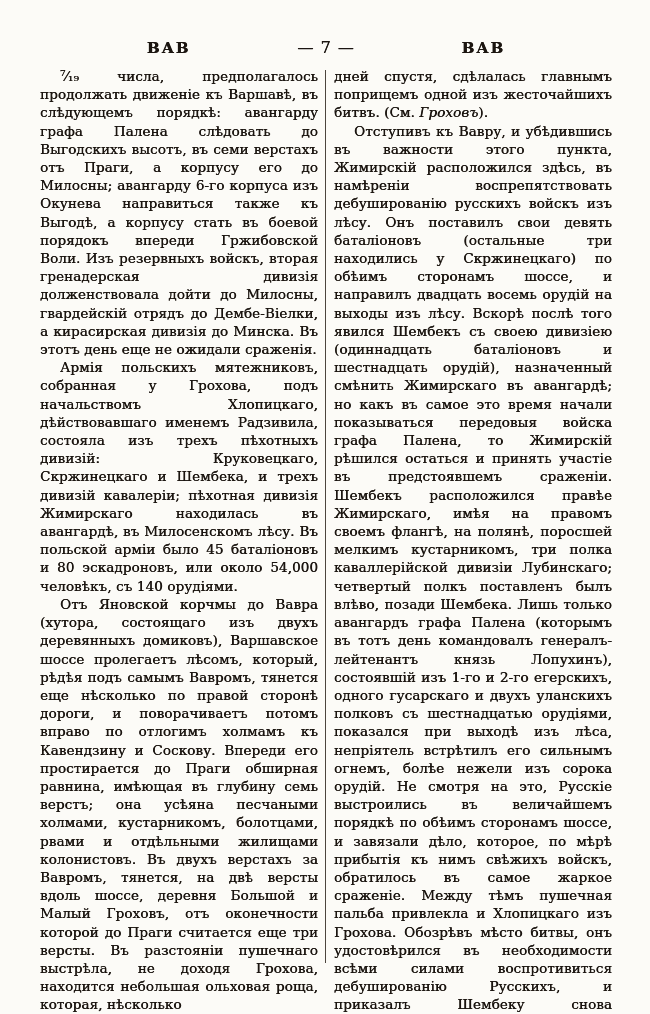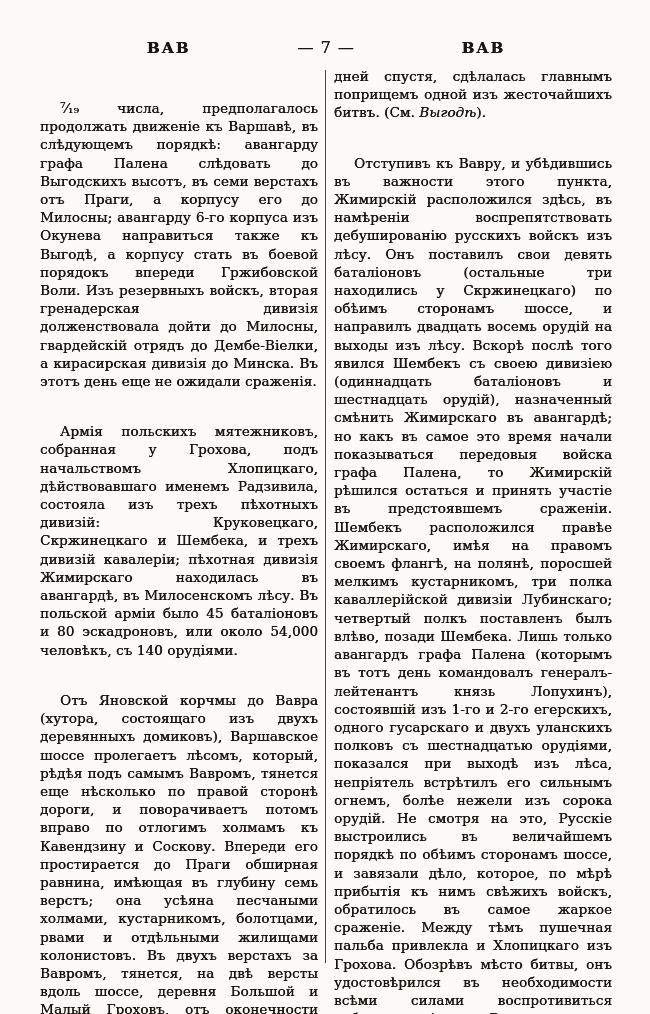--- a/index.html
+++ b/index.html
@@ -54,21 +54,20 @@
     line-height: 18.2px;
     text-shadow: 0.35px 0 0 currentColor;
     letter-spacing: 0.1px;
   }
   .column p {
     margin: 0;
     padding: 0;
   }
   .column p.indent {
     text-indent: 20px;
-    margin-top: 32px;
   }
   .column-divider {
     position: absolute;
     top: 70px;
     left: 325px;
     width: 1px;
     height: 893px;
     background: #4c453d;
   }
   .cross-ref {
@@ -90,19 +89,19 @@
 
   <div class="text-block">
 
     <div class="column">
       <p class="indent">⁷⁄₁₉ числа, предполагалось продолжать движеніе къ Варшавѣ, въ слѣдующемъ порядкѣ: авангарду графа Палена слѣдовать до Выгодскихъ высотъ, въ семи верстахъ отъ Праги, а корпусу его до Милосны; авангарду 6-го корпуса изъ Окунева направиться также къ Выгодѣ, а корпусу стать въ боевой порядокъ впереди Гржибовской Воли. Изъ резервныхъ войскъ, вторая гренадерская дивизія долженствовала дойти до Милосны, гвардейскій отрядъ до Дембе-Віелки, а кирасирская дивизія до Минска. Въ этотъ день еще не ожидали сраженія.</p>
       <p class="indent">Армія польскихъ мятежниковъ, собранная у Грохова, подъ начальствомъ Хлопицкаго, дѣйствовавшаго именемъ Радзивила, состояла изъ трехъ пѣхотныхъ дивизій: Круковецкаго, Скржинецкаго и Шембека, и трехъ дивизій кавалеріи; пѣхотная дивизія Жимирскаго находилась въ авангардѣ, въ Милосенскомъ лѣсу. Въ польской арміи было 45 баталіоновъ и 80 эскадроновъ, или около 54,000 человѣкъ, съ 140 орудіями.</p>
       <p class="indent">Отъ Яновской корчмы до Вавра (хутора, состоящаго изъ двухъ деревянныхъ домиковъ), Варшавское шоссе пролегаетъ лѣсомъ, который, рѣдѣя подъ самымъ Вавромъ, тянется еще нѣсколько по правой сторонѣ дороги, и поворачиваетъ потомъ вправо по отлогимъ холмамъ къ Кавендзину и Соскову. Впереди его простирается до Праги обширная равнина, имѣющая въ глубину семь верстъ; она усѣяна песчаными холмами, кустарникомъ, болотцами, рвами и отдѣльными жилищами колонистовъ. Въ двухъ верстахъ за Вавромъ, тянется, на двѣ версты вдоль шоссе, деревня Большой и Малый Гроховъ, отъ оконечности которой до Праги считается еще три версты. Въ разстояніи пушечнаго выстрѣла, не доходя Грохова, находится небольшая ольховая роща, которая, нѣсколько</p>
     </div>
 
     <div class="column">
-      <p><span>дней спустя, сдѣлалась главнымъ поприщемъ одной изъ жесточайшихъ битвъ. (См. </span><span class="cross-ref">Выгодѣ</span><span>).</span></p>
+      <p><span>дней спустя, сдѣлалась главнымъ поприщемъ одной изъ жесточайшихъ битвъ. (См. </span><span class="cross-ref">Гроховъ</span><span>).</span></p>
       <p class="indent">Отступивъ къ Вавру, и убѣдившись въ важности этого пункта, Жимирскій расположился здѣсь, въ намѣреніи воспрепятствовать дебушированію русскихъ войскъ изъ лѣсу. Онъ поставилъ свои девять баталіоновъ (остальные три находились у Скржинецкаго) по обѣимъ сторонамъ шоссе, и направилъ двадцать восемь орудій на выходы изъ лѣсу. Вскорѣ послѣ того явился Шембекъ съ своею дивизіею (одиннадцать баталіоновъ и шестнадцать орудій), назначенный смѣнить Жимирскаго въ авангардѣ; но какъ въ самое это время начали показываться передовыя войска графа Палена, то Жимирскій рѣшился остаться и принять участіе въ предстоявшемъ сраженіи. Шембекъ расположился правѣе Жимирскаго, имѣя на правомъ своемъ флангѣ, на полянѣ, поросшей мелкимъ кустарникомъ, три полка каваллерійской дивизіи Лубинскаго; четвертый полкъ поставленъ былъ влѣво, позади Шембека. Лишь только авангардъ графа Палена (которымъ въ тотъ день командовалъ генералъ-лейтенантъ князь Лопухинъ), состоявшій изъ 1-го и 2-го егерскихъ, одного гусарскаго и двухъ уланскихъ полковъ съ шестнадцатью орудіями, показался при выходѣ изъ лѣса, непріятель встрѣтилъ его сильнымъ огнемъ, болѣе нежели изъ сорока орудій. Не смотря на это, Русскіе выстроились въ величайшемъ порядкѣ по обѣимъ сторонамъ шоссе, и завязали дѣло, которое, по мѣрѣ прибытія къ нимъ свѣжихъ войскъ, обратилось въ самое жаркое сраженіе. Между тѣмъ пушечная пальба привлекла и Хлопицкаго изъ Грохова. Обозрѣвъ мѣсто битвы, онъ удостовѣрился въ необходимости всѣми силами воспротивиться дебушированію Русскихъ, и приказалъ Шембеку снова опрокинуть въ лѣсъ небольшую часть вышедшихъ изъ него войскъ. Чтобы въ</p>
     </div>
 
   </div>
 
 </div>
 
 </body></html>

